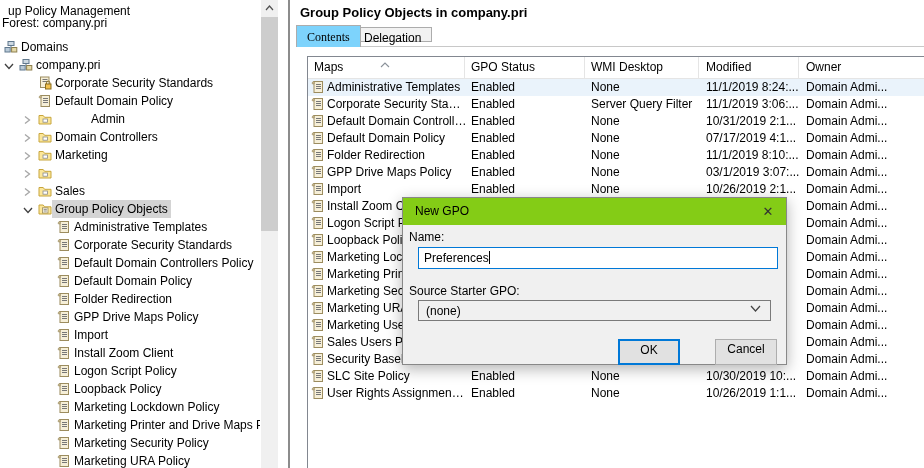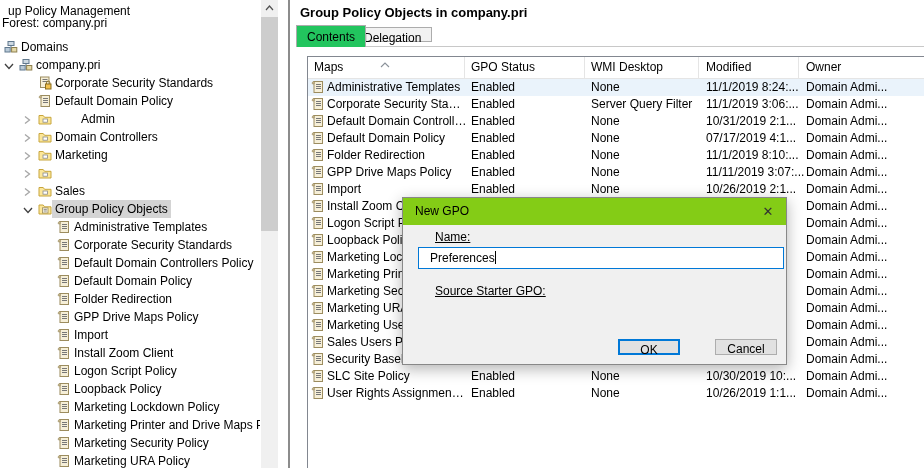--- a/index.html
+++ b/index.html
@@ -13,21 +13,21 @@
   .tree-row .tlabel{position:absolute;top:0;height:18px;line-height:18px;padding:0 3px;}
   .tree-row.sel .tlabel{background:#d4d4d4;}
   #tree-scroll{position:absolute;left:261px;top:0;width:17px;height:468px;background:#f0f0f0;}
   #tree-scroll .up{position:absolute;left:0;top:0;width:17px;height:17px;background:#f0f0f0;text-align:center;}
   #tree-scroll .thumb{position:absolute;left:0;top:17px;width:17px;height:214px;background:#cdcdcd;}
   #splitter{position:absolute;left:288px;top:0;width:2px;height:468px;background:#8c8c8c;}
   
   #main-title{position:absolute;left:300px;top:5px;font-size:13px;font-weight:bold;}
   .tab{position:absolute;box-sizing:border-box;border:1px solid #acacac;text-align:center;
        padding:0 10px;background:#f2f2f2;}
-  .tab.active{background:#22c55e;border-bottom:none;z-index:3;}
+  .tab.active{background:#7dd3fc;border-bottom:none;z-index:3;font-family:Liberation Serif, serif;}
   #tabline{position:absolute;left:296px;top:46px;width:628px;height:1px;background:#c8c8c8;}
   #listview{position:absolute;left:307px;top:56px;width:619px;height:414px;
             border:1px solid #828790;background:#fff;box-sizing:content-box;}
   #lv-header{position:absolute;left:0;top:0;width:100%;height:21px;background:#fff;border-bottom:1px solid #e5e5e5;}
   #lv-header .hcell{position:absolute;top:0;height:21px;line-height:21px;color:#000;white-space:nowrap;}
   #lv-header .hsep{position:absolute;top:0;width:1px;height:21px;background:#e5e5e5;}
   #lv-rows{position:absolute;left:0;top:22px;width:100%;}
   .lv-row{position:absolute;left:0;width:100%;height:17px;line-height:17px;white-space:nowrap;}
   .lv-row.hl{background:#eaf3fb;}
   .lv-row .ricon{position:absolute;left:3px;top:1px;width:14px;height:14px;}
@@ -36,28 +36,28 @@
   .c-status{left:163px;width:115px;}
   .c-wmi{left:283px;width:104px;}
   .c-mod{left:398px;width:98px;}
   .c-owner{left:498px;width:120px;}
   
   #dialog{position:absolute;left:402px;top:197px;width:385px;height:168px;background:#f0f0f0;
           border:1px solid #888;box-shadow:0 4px 14px rgba(0,0,0,.30);z-index:10;box-sizing:border-box;}
   #dlg-titlebar{position:absolute;left:0;top:0;width:100%;height:27px;background:#84cc16;}
   #dlg-title{position:absolute;left:12px;top:0;height:27px;line-height:27px;}
   #dlg-close{position:absolute;right:0;top:0;width:36px;height:27px;text-align:center;line-height:27px;color:#333;font-size:13px;}
-  .dlg-label{position:absolute;left:32px;text-decoration:underline;}
+  .dlg-label{position:absolute;left:6px;}
   #dlg-input{position:absolute;left:15px;top:49px;width:353px;height:20px;background:#fff;
-             border:1px solid #0078d7;line-height:20px;padding-left:11px;box-sizing:content-box;}
+             border:1px solid #0078d7;line-height:20px;padding-left:5px;box-sizing:content-box;}
   .caret{display:inline-block;width:1px;height:13px;background:#000;vertical-align:-2px;}
   #dlg-combo{position:absolute;left:15px;top:102px;width:353px;height:21px;background:#f0f0f0;
              border:1px solid #7a7a7a;line-height:21px;padding-left:7px;box-sizing:border-box;}
   #dlg-combo .chev{position:absolute;right:9px;top:4px;}
-  .dlg-btn{position:absolute;top:141px;width:62px;height:16px;text-align:center;line-height:19px;
+  .dlg-btn{position:absolute;top:141px;width:62px;height:26px;text-align:center;line-height:19px;
            background:#e1e1e1;box-sizing:border-box;}
   #btn-ok{left:215px;border:2px solid #0078d7;}
   #btn-cancel{left:312px;border:1px solid #adadad;}
 </style>
 </head>
 <body>
 
 <div id="screen">
 
   <div id="tree">
@@ -109,21 +109,21 @@
         <span class="tlabel" style="left: 52px;">Default Domain Policy</span>
       </div>
       <div class="tree-row" style="top: 110px;">
         <span class="exp" style="left: 22px;"><svg width="10" height="12" viewBox="0 0 10 12">
             <polyline points="3,2.5 7.5,6 3,9.5" fill="none" stroke="#a6a6a6" stroke-width="1.3"></polyline>
           </svg></span>
         <span class="ticon" style="left: 38px;"><svg width="14" height="14" viewBox="0 0 14 14">
             <path d="M1 3.5 h4.2 l1.4 1.8 H13 V12 H1 Z" fill="#fce79a" stroke="#c7a53c"></path>
             <rect x="5" y="7" width="4.5" height="3.2" fill="#fff" stroke="#8a8a8a" stroke-width="0.8"></rect>
           </svg></span>
-        <span class="tlabel" style="left: 40px; padding-left: 41px;">Admin</span>
+        <span class="tlabel" style="left: 50px; padding-left: 41px;">Admin</span>
       </div>
       <div class="tree-row" style="top: 128px;">
         <span class="exp" style="left: 22px;"><svg width="10" height="12" viewBox="0 0 10 12">
             <polyline points="3,2.5 7.5,6 3,9.5" fill="none" stroke="#a6a6a6" stroke-width="1.3"></polyline>
           </svg></span>
         <span class="ticon" style="left: 38px;"><svg width="14" height="14" viewBox="0 0 14 14">
             <path d="M1 3.5 h4.2 l1.4 1.8 H13 V12 H1 Z" fill="#fce79a" stroke="#c7a53c"></path>
             <rect x="5" y="7" width="4.5" height="3.2" fill="#fff" stroke="#8a8a8a" stroke-width="0.8"></rect>
           </svg></span>
         <span class="tlabel" style="left: 52px;">Domain Controllers</span>
@@ -418,21 +418,21 @@
           <span class="ricon"><svg width="14" height="14" viewBox="0 0 14 14">
               <rect x="3" y="1.5" width="8.5" height="11" fill="#f6efd8" stroke="#9c8c5e"></rect>
               <path d="M3 1.5 q-2.2 .3 -1.8 2.2 l1.8 .3 z" fill="#e6d9b4" stroke="#9c8c5e" stroke-width="0.8"></path>
               <line x1="5" y1="4.5" x2="10" y2="4.5" stroke="#777"></line>
               <line x1="5" y1="6.5" x2="10" y2="6.5" stroke="#777"></line>
               <line x1="5" y1="8.5" x2="10" y2="8.5" stroke="#777"></line>
             </svg></span>
           <span class="c c-name">GPP Drive Maps Policy</span>
           <span class="c c-status">Enabled</span>
           <span class="c c-wmi">None</span>
-          <span class="c c-mod">11/11/2019 3:07:...</span>
+          <span class="c c-mod">03/1/2019 3:07:...</span>
           <span class="c c-owner">Domain Admi...</span>
         </div>
         <div class="lv-row" style="top: 102px;">
           <span class="ricon"><svg width="14" height="14" viewBox="0 0 14 14">
               <rect x="3" y="1.5" width="8.5" height="11" fill="#f6efd8" stroke="#9c8c5e"></rect>
               <path d="M3 1.5 q-2.2 .3 -1.8 2.2 l1.8 .3 z" fill="#e6d9b4" stroke="#9c8c5e" stroke-width="0.8"></path>
               <line x1="5" y1="4.5" x2="10" y2="4.5" stroke="#777"></line>
               <line x1="5" y1="6.5" x2="10" y2="6.5" stroke="#777"></line>
               <line x1="5" y1="8.5" x2="10" y2="8.5" stroke="#777"></line>
             </svg></span>
@@ -614,17 +614,23 @@
   </div>
 
   <div id="dialog">
     <div id="dlg-titlebar">
       <span id="dlg-title">New GPO</span>
       <span id="dlg-close"><span>✕</span></span>
     </div>
     <div class="dlg-label" style="top:32px">Name:</div>
     <div id="dlg-input"><span>Preferences</span><span class="caret"></span></div>
     <div class="dlg-label" style="top:86px">Source Starter GPO:</div>
+    <div id="dlg-combo">
+      <span>(none)</span>
+      <svg class="chev" width="11" height="7">
+        <polyline points="1,1 5.5,6 10,1" fill="none" stroke="#444" stroke-width="1.2"></polyline>
+      </svg>
+    </div>
     <div class="dlg-btn" id="btn-ok">OK</div>
     <div class="dlg-btn" id="btn-cancel">Cancel</div>
   </div>
 
 </div>
 
 </body></html>

